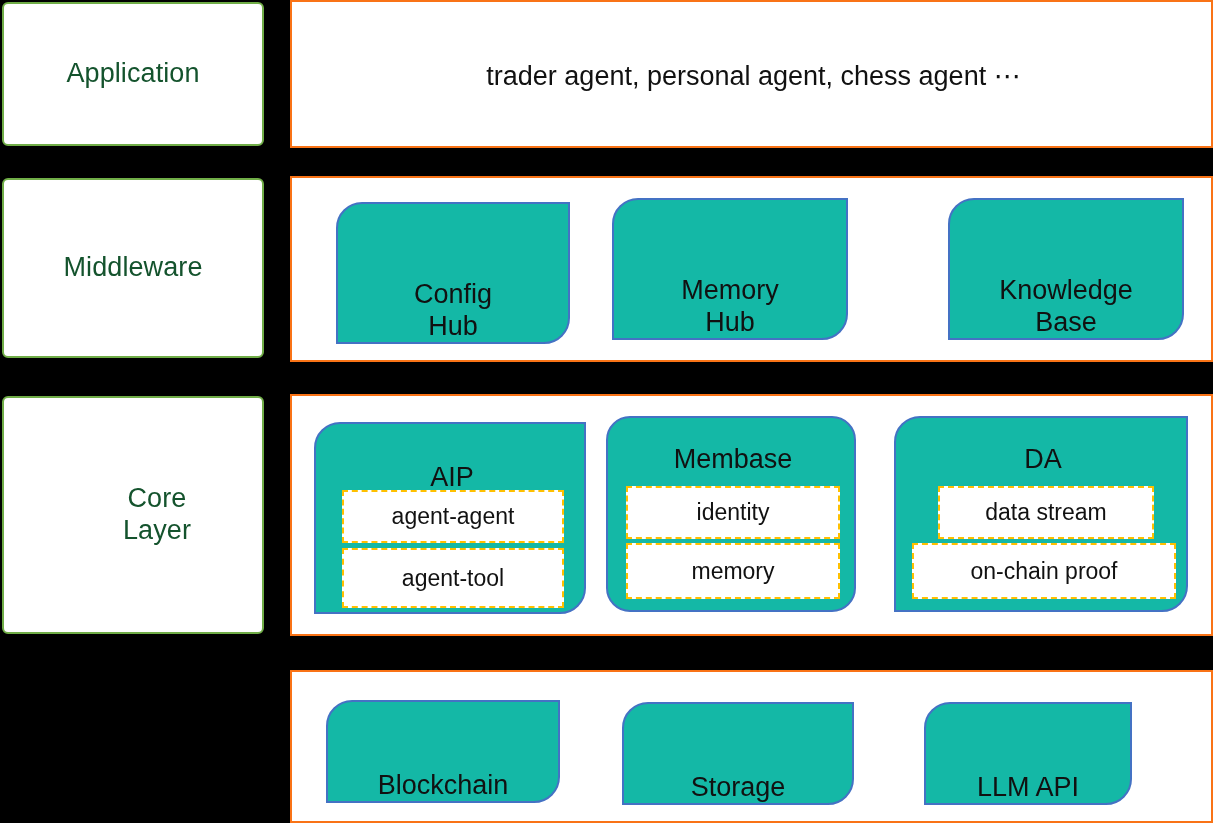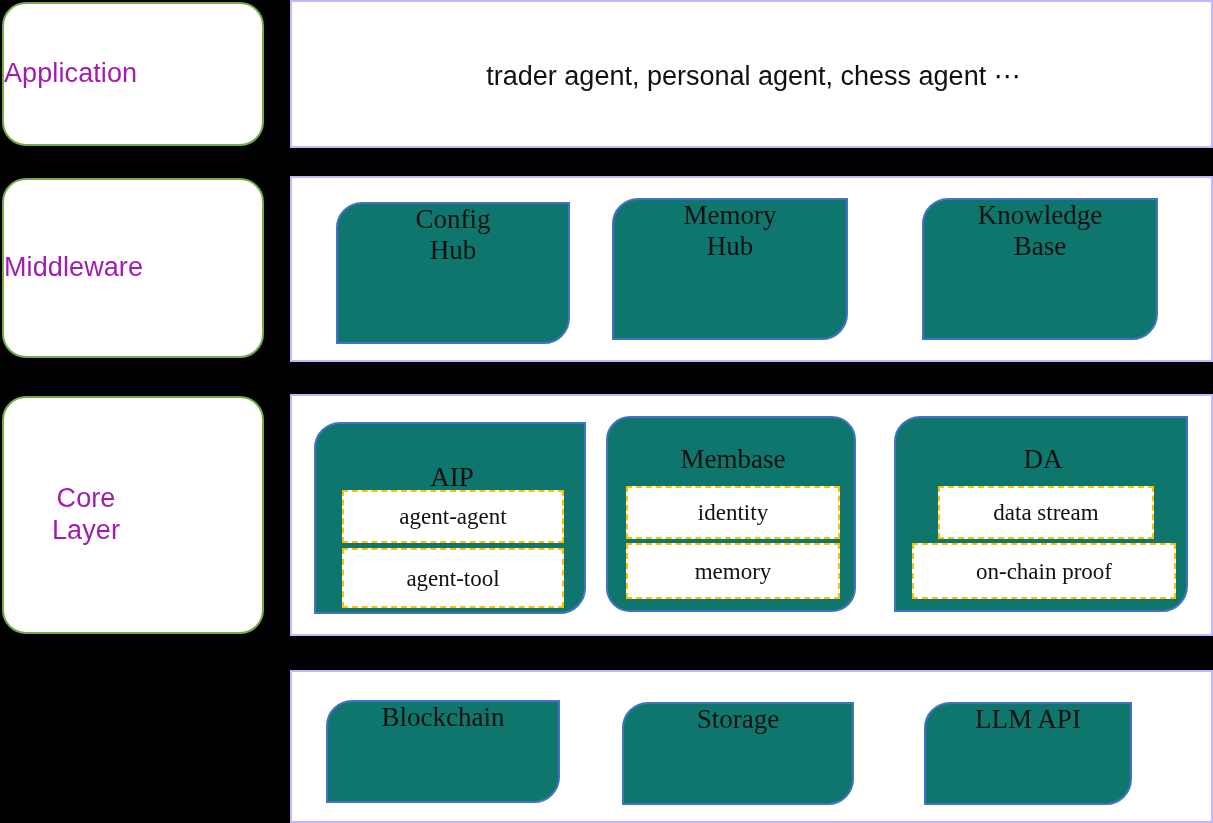--- a/index.html
+++ b/index.html
@@ -25,53 +25,53 @@
     background: #000000;
   }
 
   
   .abs { position: absolute; box-sizing: border-box; }
 
   
   .layer-label {
     background: #ffffff;
     border: 2px solid #70AD47;
-    border-radius: 24px;
+    border-radius: 6px;
     display: flex;
     align-items: center;
+    justify-content: center;
     text-align: center;
     line-height: 1.18;
     font-size: 27px;
-    color: #a21caf;
+    color: #14532d;
     letter-spacing: 0.1px;
   }
 
   
   .layer-panel {
     background: #ffffff;
-    border: 2px solid #c4b5fd;
+    border: 2px solid #f97316;
     border-radius: 0;
   }
 
   
   .blue-box {
-    background: #0f766e;
+    background: #14b8a6;
     border: 2px solid #4472C4;
     border-top-left-radius: 26px;
     border-bottom-right-radius: 26px;
     border-top-right-radius: 0;
     border-bottom-left-radius: 0;
     display: flex;
-    align-items: flex-start;
+    align-items: flex-end;
     justify-content: center;
     text-align: center;
     line-height: 1.16;
     font-size: 27px;
     color: #111111;
-    font-family: Liberation Serif, serif;
   }
 
   .blue-box.with-children {
     display: block;
   }
 
   .blue-title {
     text-align: center;
     font-size: 27px;
     color: #111111;
@@ -126,21 +126,21 @@
       </span>
     </div>
 
     <div class="abs blue-box" style="left:320px; top:20px; width:236px; height:142px;">
       <span>
         <span>Memory</span><br>
         <span>Hub</span>
       </span>
     </div>
 
-    <div class="abs blue-box" style="left:630px; top:20px; width:236px; height:142px;">
+    <div class="abs blue-box" style="left:656px; top:20px; width:236px; height:142px;">
       <span>
         <span>Knowledge</span><br>
         <span>Base</span>
       </span>
     </div>
 
   </div>
 
   <div class="abs layer-label" style="left:2px; top:396px; width:262px; height:238px;padding-left:48px;">
     <span>

